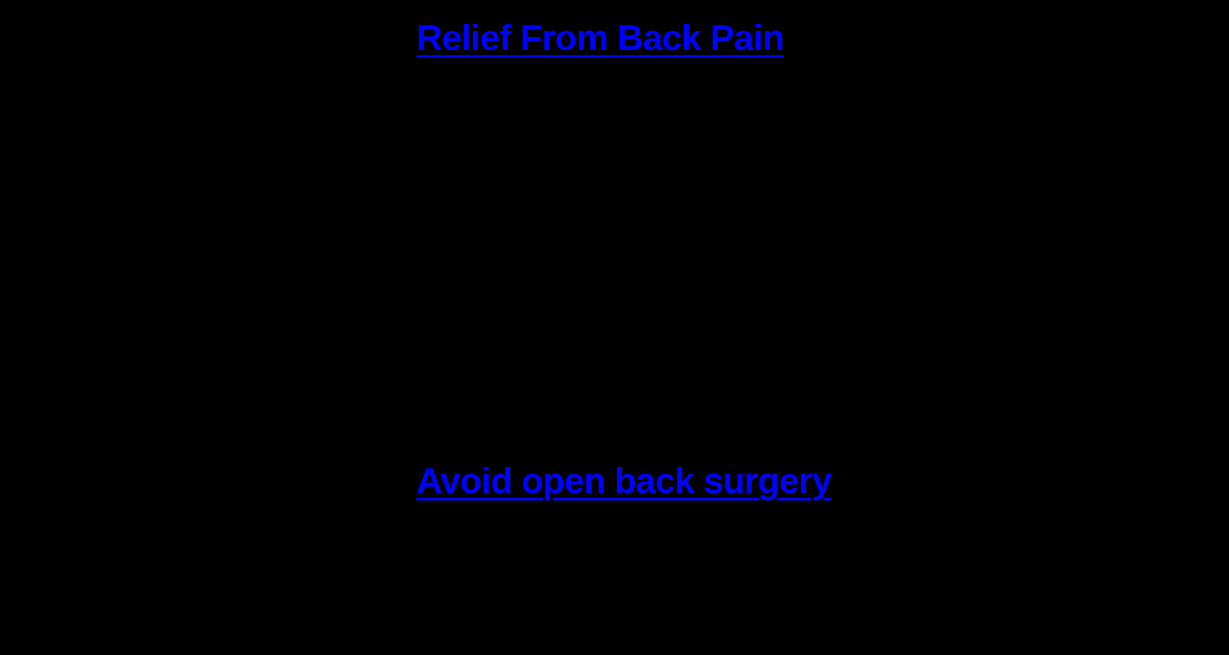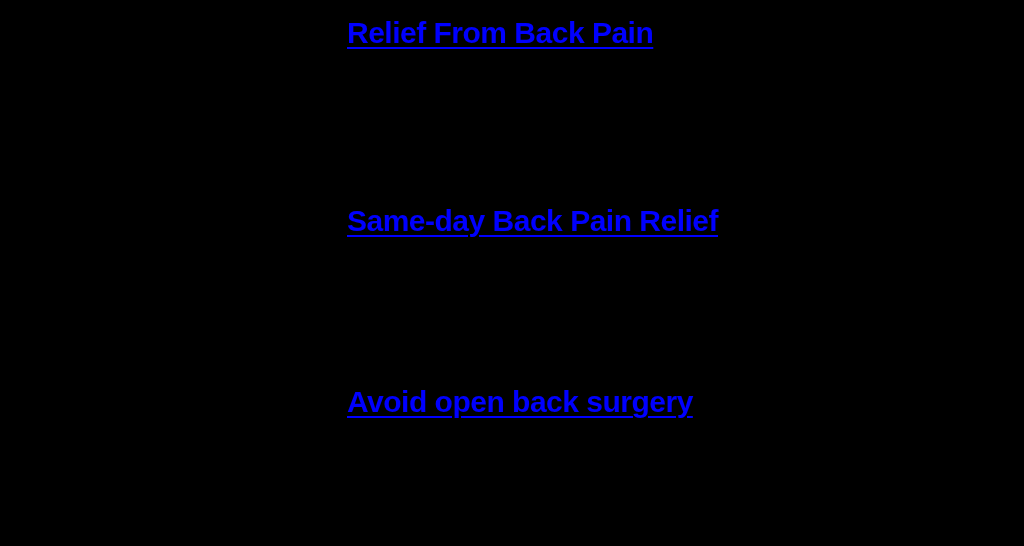--- a/index.html
+++ b/index.html
@@ -31,15 +31,14 @@
   }
   #link-1 { top: 16px; }
   #link-2 { top: 204px; }
   #link-3 { top: 385px; }
 </style>
 </head>
 <body>
 
 <div id="canvas" style="background: rgb(0, 0, 0);">
   <a id="link-1" class="headline-link" style="color: rgb(0, 0, 255); text-decoration-color: rgb(0, 0, 255);">Relief From Back Pain</a>
-  <a id="link-2" class="headline-link" style="color: rgb(0, 0, 255); text-decoration-color: rgb(0, 0, 255);">Same-day Back Pain Relief</a>
   <a id="link-3" class="headline-link" style="color: rgb(0, 0, 255); text-decoration-color: rgb(0, 0, 255);">Avoid open back surgery</a>
 </div>
 
 </body></html>

